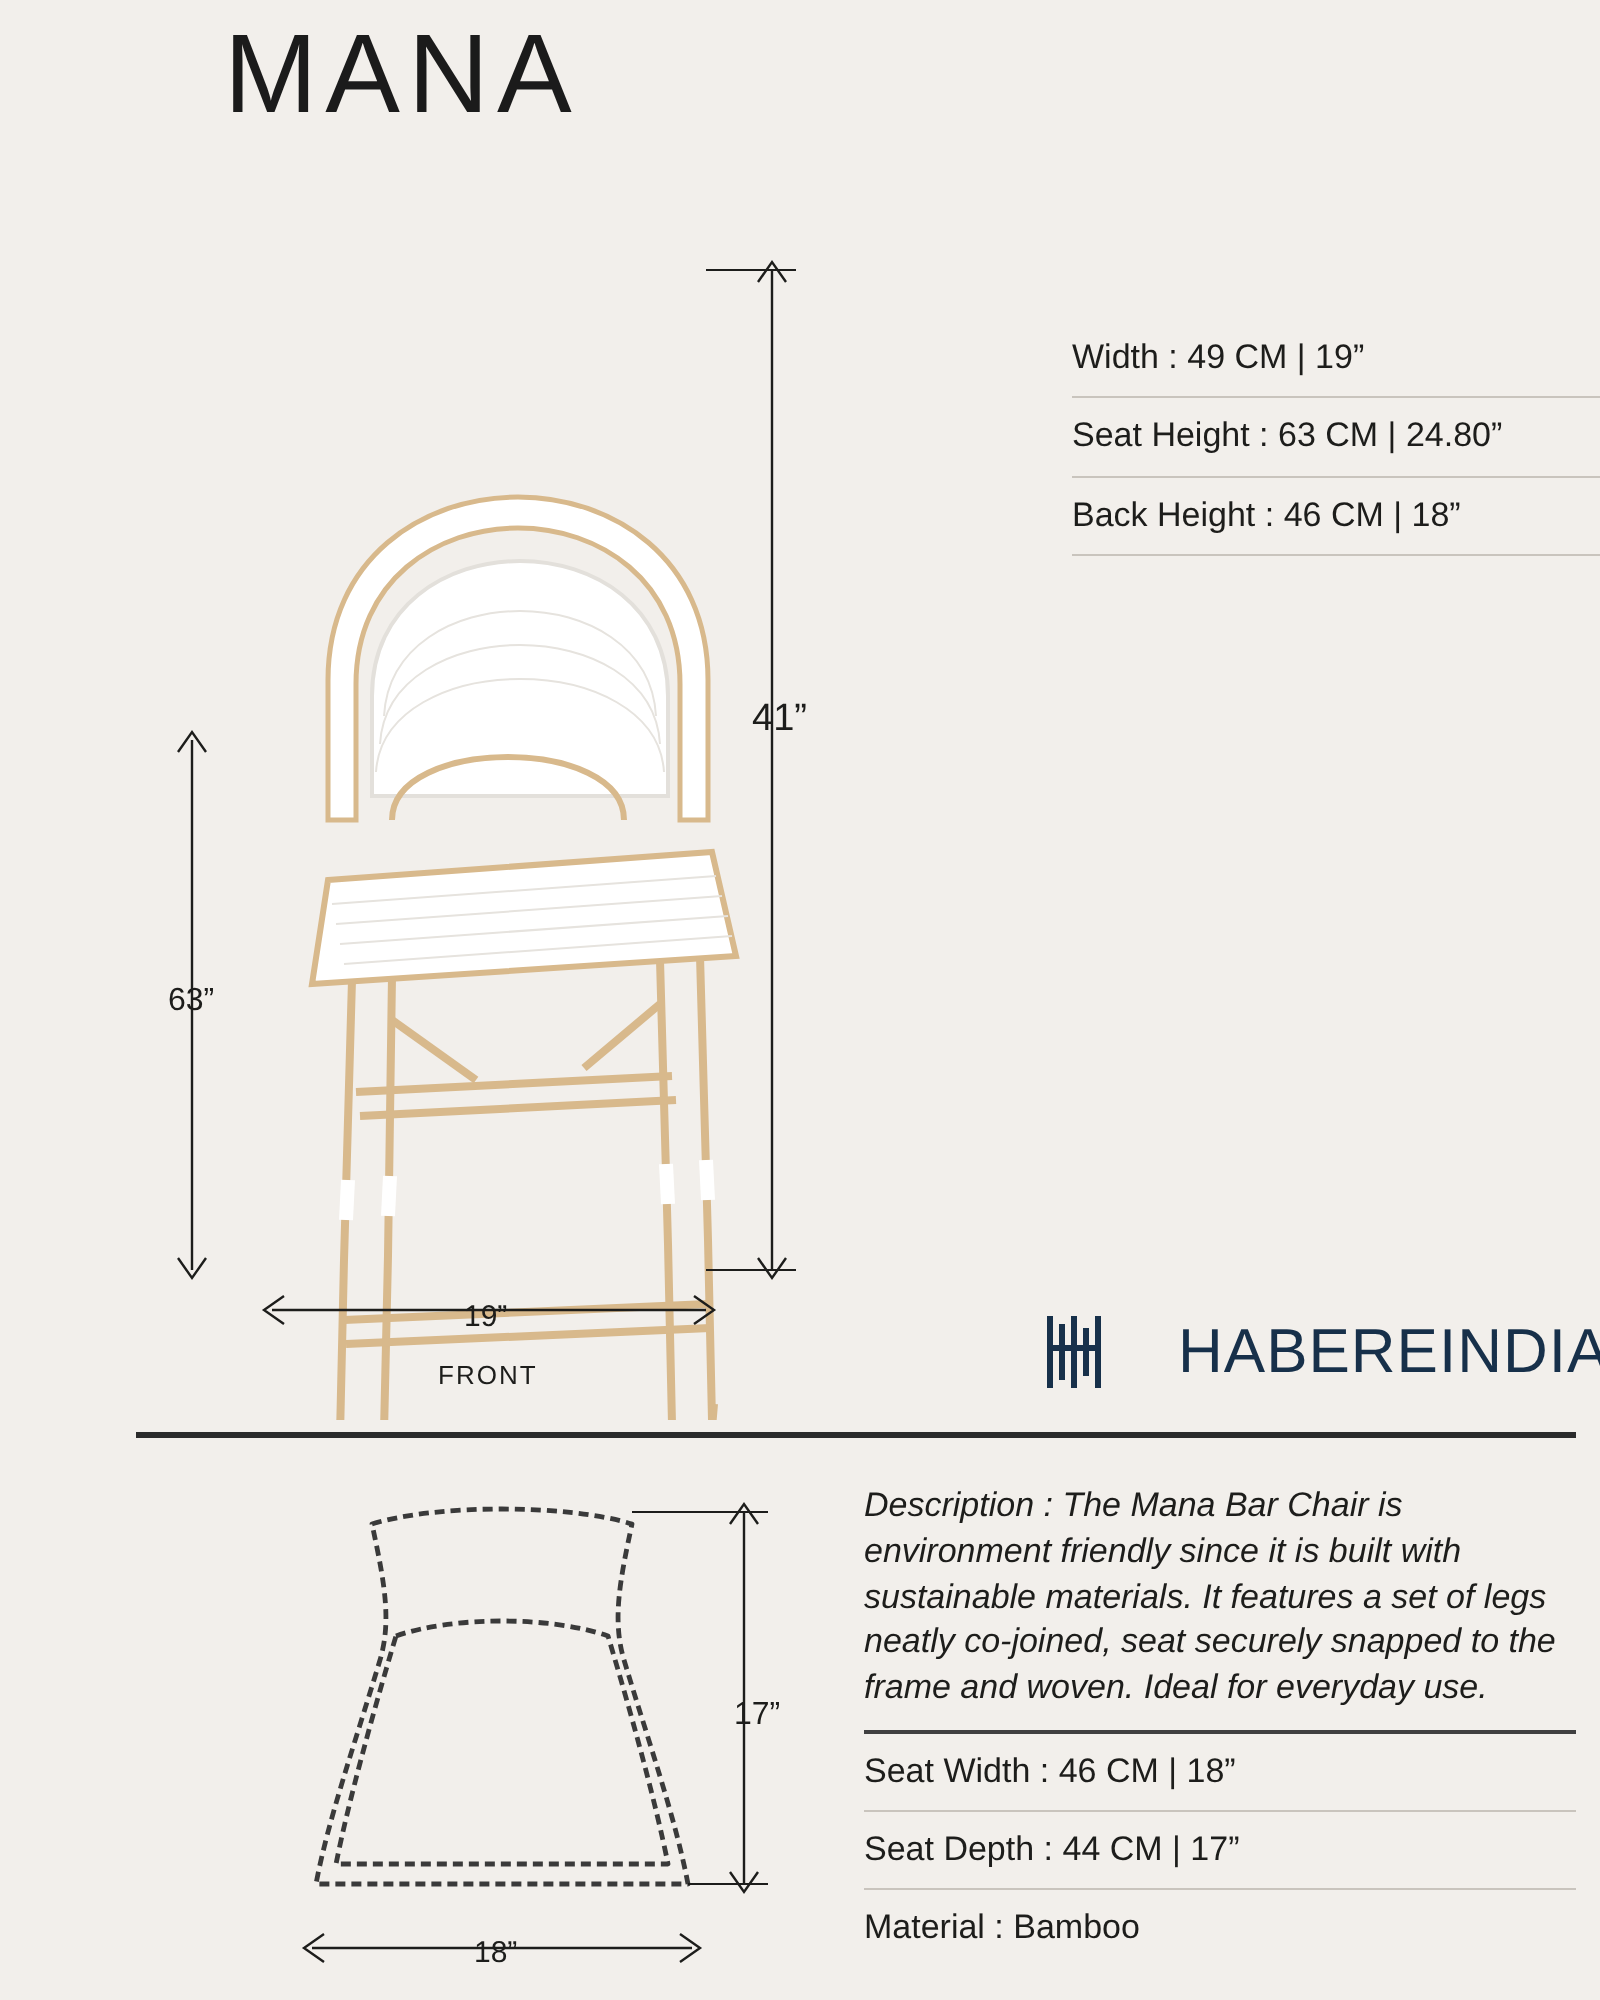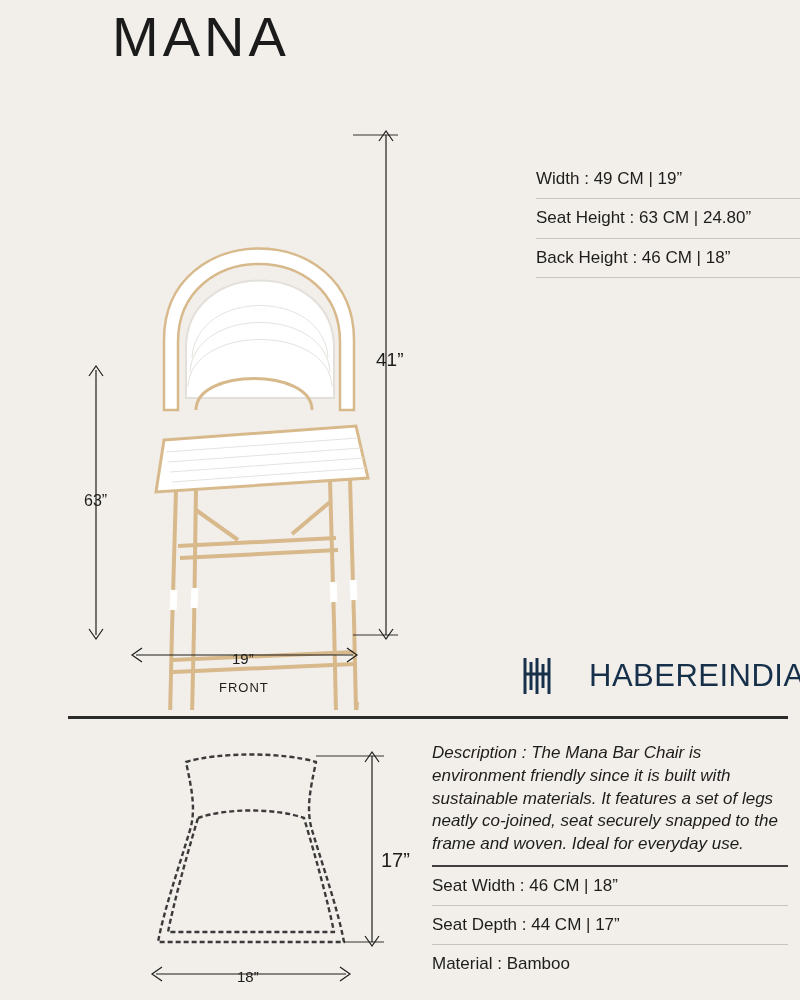--- a/index.html
+++ b/index.html
@@ -124,22 +124,22 @@
   }
 
   
   .topview-area {
     position: absolute;
     left: 60px; top: 730px;
     width: 340px; height: 265px;
   }
   .dim-17 {
     position: absolute;
-    left: 353px; top: 849px;
-    font-size: 20px;
+    left: 339px; top: 849px;
+    font-size: 16px;
   }
   .dim-18 {
     position: absolute;
     left: 209px; top: 968px;
     font-size: 15px;
   }
 
   svg { display: block; }
 </style>
 </head>

